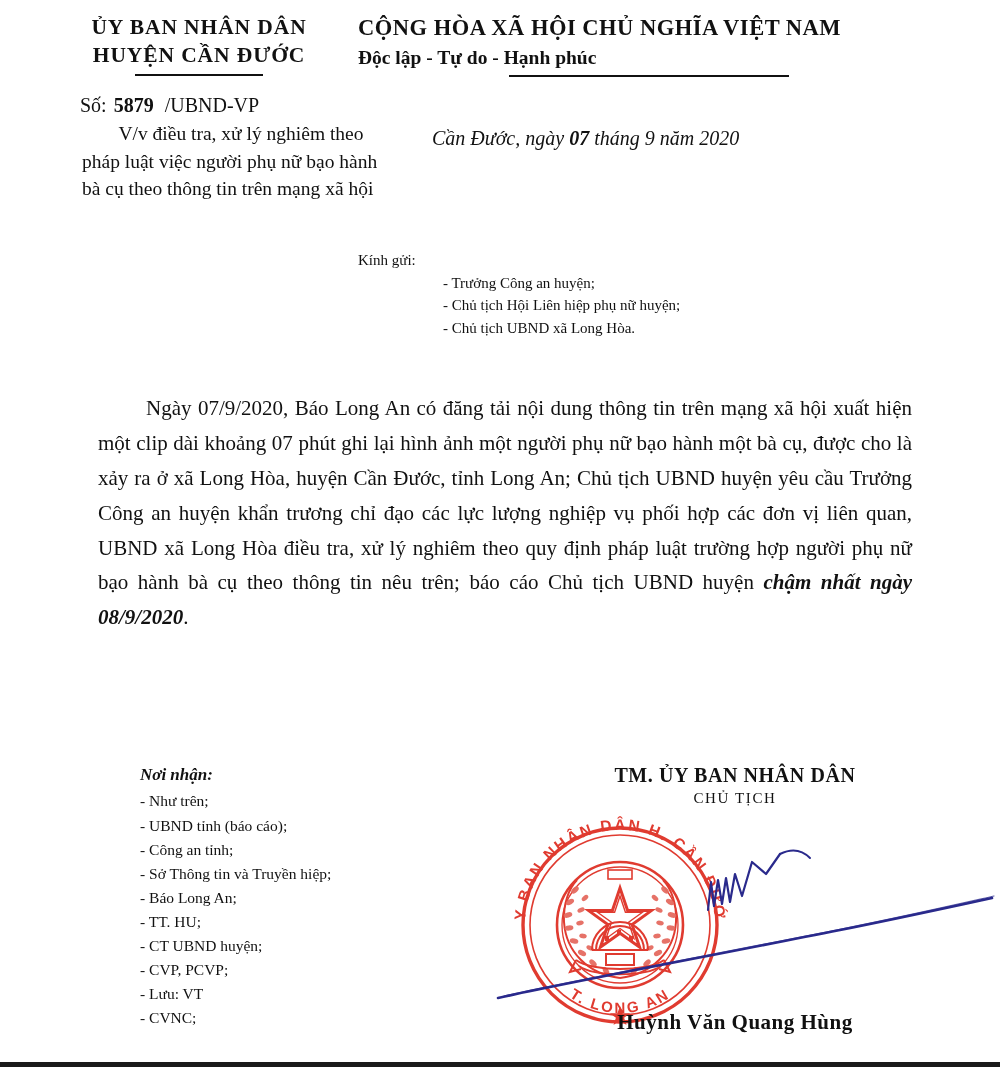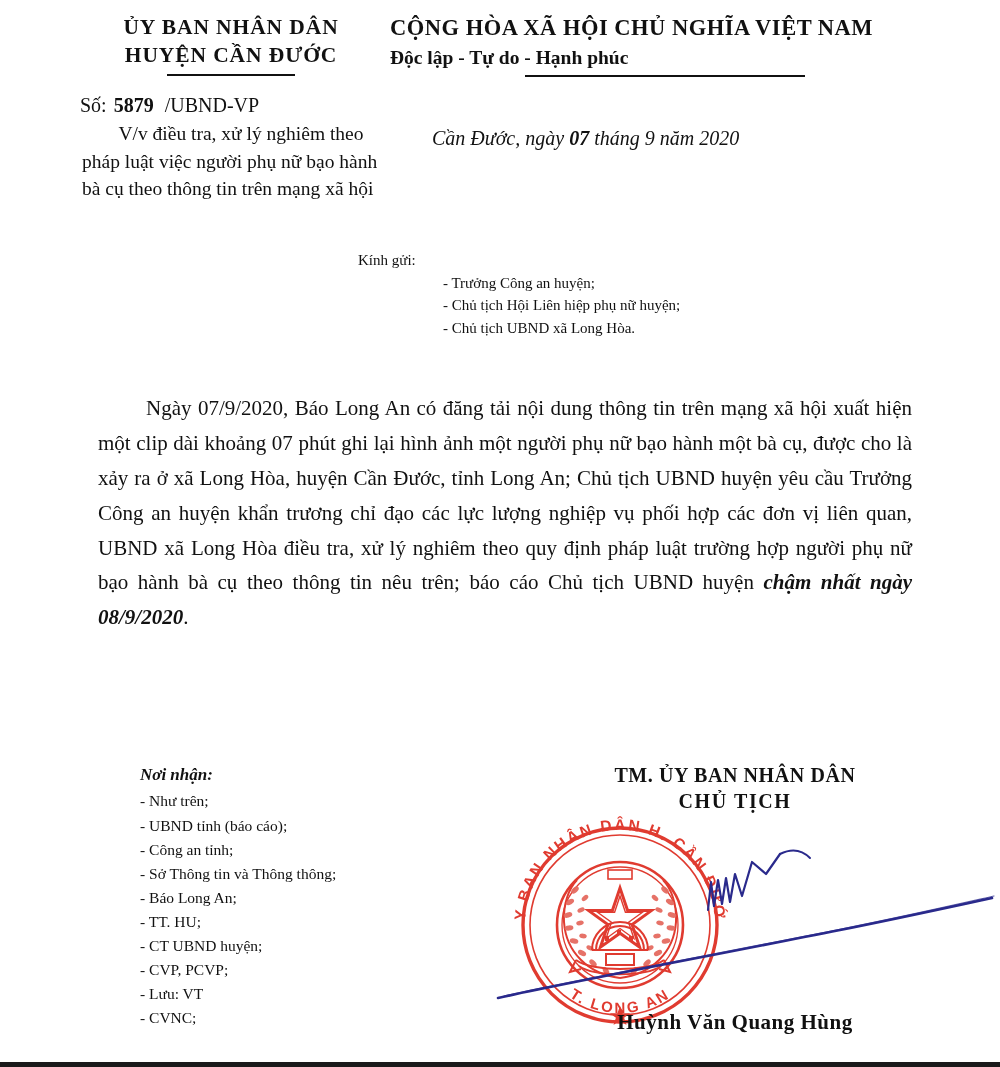--- a/index.html
+++ b/index.html
@@ -15,21 +15,21 @@
     position: relative;
     width: 1000px;
     height: 1067px;
     background: #ffffff;
     border-bottom: 5px solid #1a1a1a;
   }
 
   
   .header {
     display: flex;
-    padding: 14px 60px 0 60px;
+    padding: 14px 60px 0 28px;
   }
   .hdr-left {
     width: 330px;
     text-align: center;
     padding-left: 12px;
   }
   .hdr-right {
     flex: 1;
     text-align: left;
   }
@@ -153,22 +153,22 @@
   }
   .sign-title-1 {
     font-weight: bold;
     font-size: 20px;
     letter-spacing: 0.6px;
     line-height: 1.32;
     display: block;
     white-space: nowrap;
   }
   .sign-title-2 {
-    font-weight: bold;
-    font-size: 20px;
+    font-weight: normal;
+    font-size: 15px;
     letter-spacing: 1.6px;
     line-height: 1.34;
     display: block;
   }
   .signer-name {
     font-weight: bold;
     font-size: 21px;
     letter-spacing: 0.5px;
     display: block;
     position: absolute;
@@ -238,21 +238,21 @@
   </div>
 
   <div class="footer">
 
     <div class="recipients">
       <span class="recipients-title">Nơi nhận:</span>
       <ul class="recipients-list">
         <li>- Như trên;</li>
         <li>- UBND tỉnh (báo cáo);</li>
         <li>- Công an tỉnh;</li>
-        <li>- Sở Thông tin và Thông thông;</li>
+        <li>- Sở Thông tin và Truyền hiệp;</li>
         <li>- Báo Long An;</li>
         <li>- TT. HU;</li>
         <li>- CT UBND huyện;</li>
         <li>- CVP, PCVP;</li>
         <li>- Lưu: VT</li>
         <li>- CVNC;</li>
       </ul>
     </div>
 
     <div class="sign-block">

